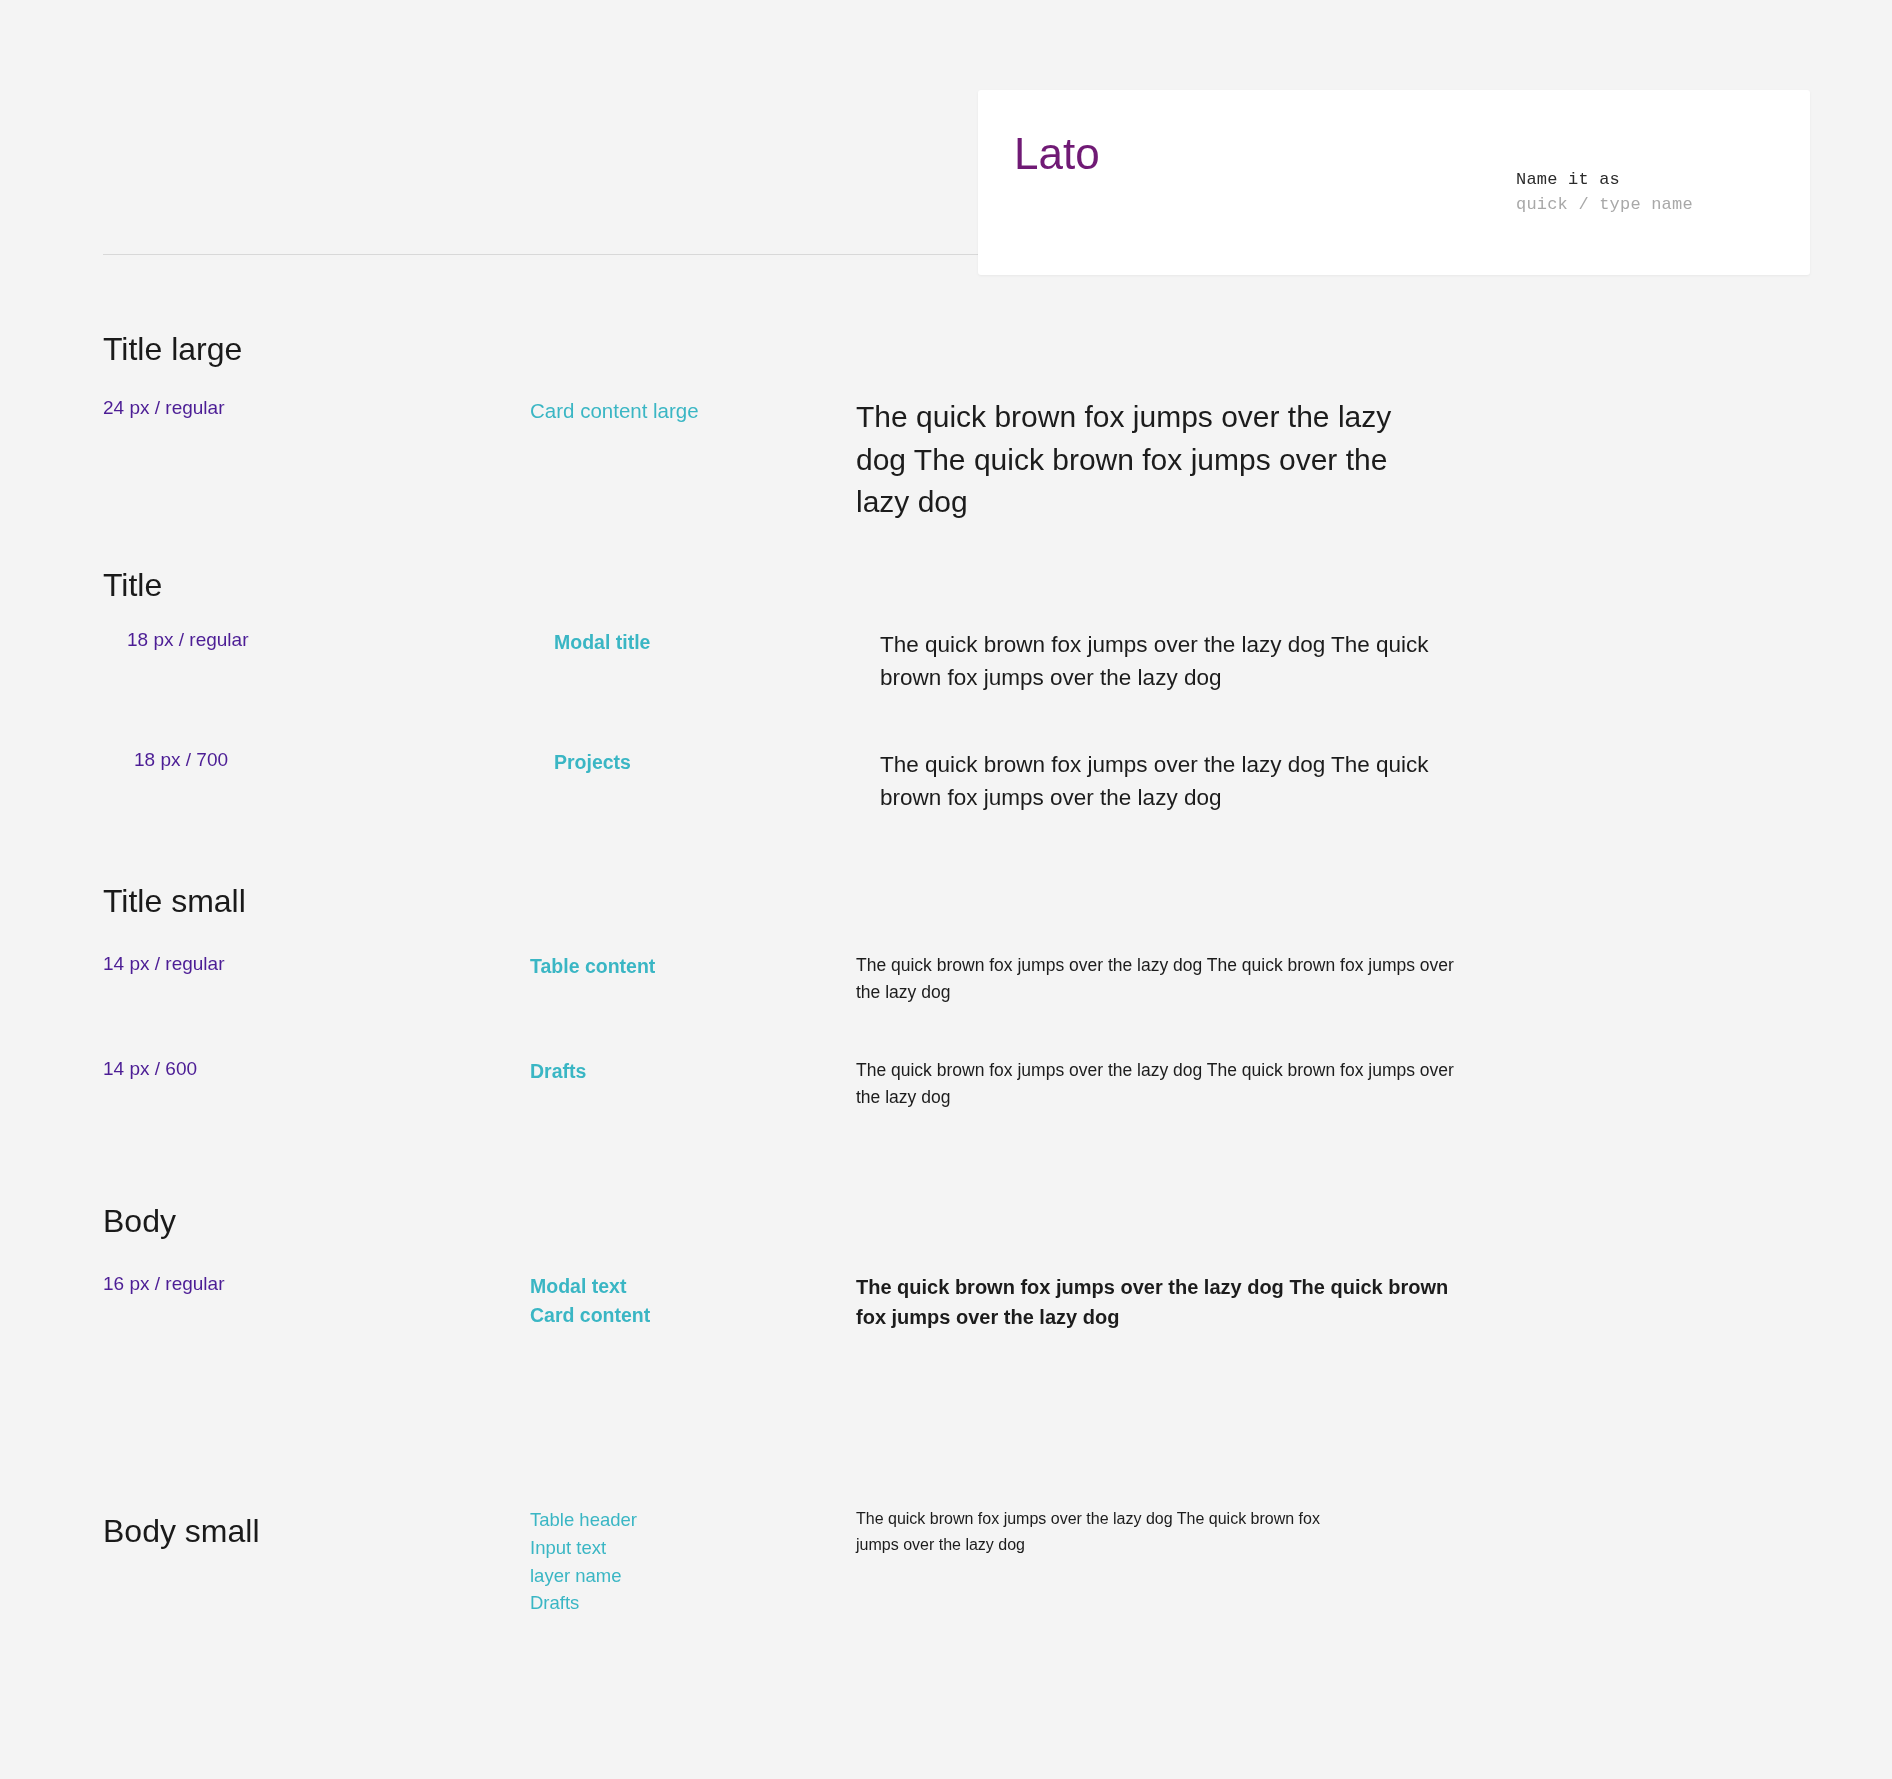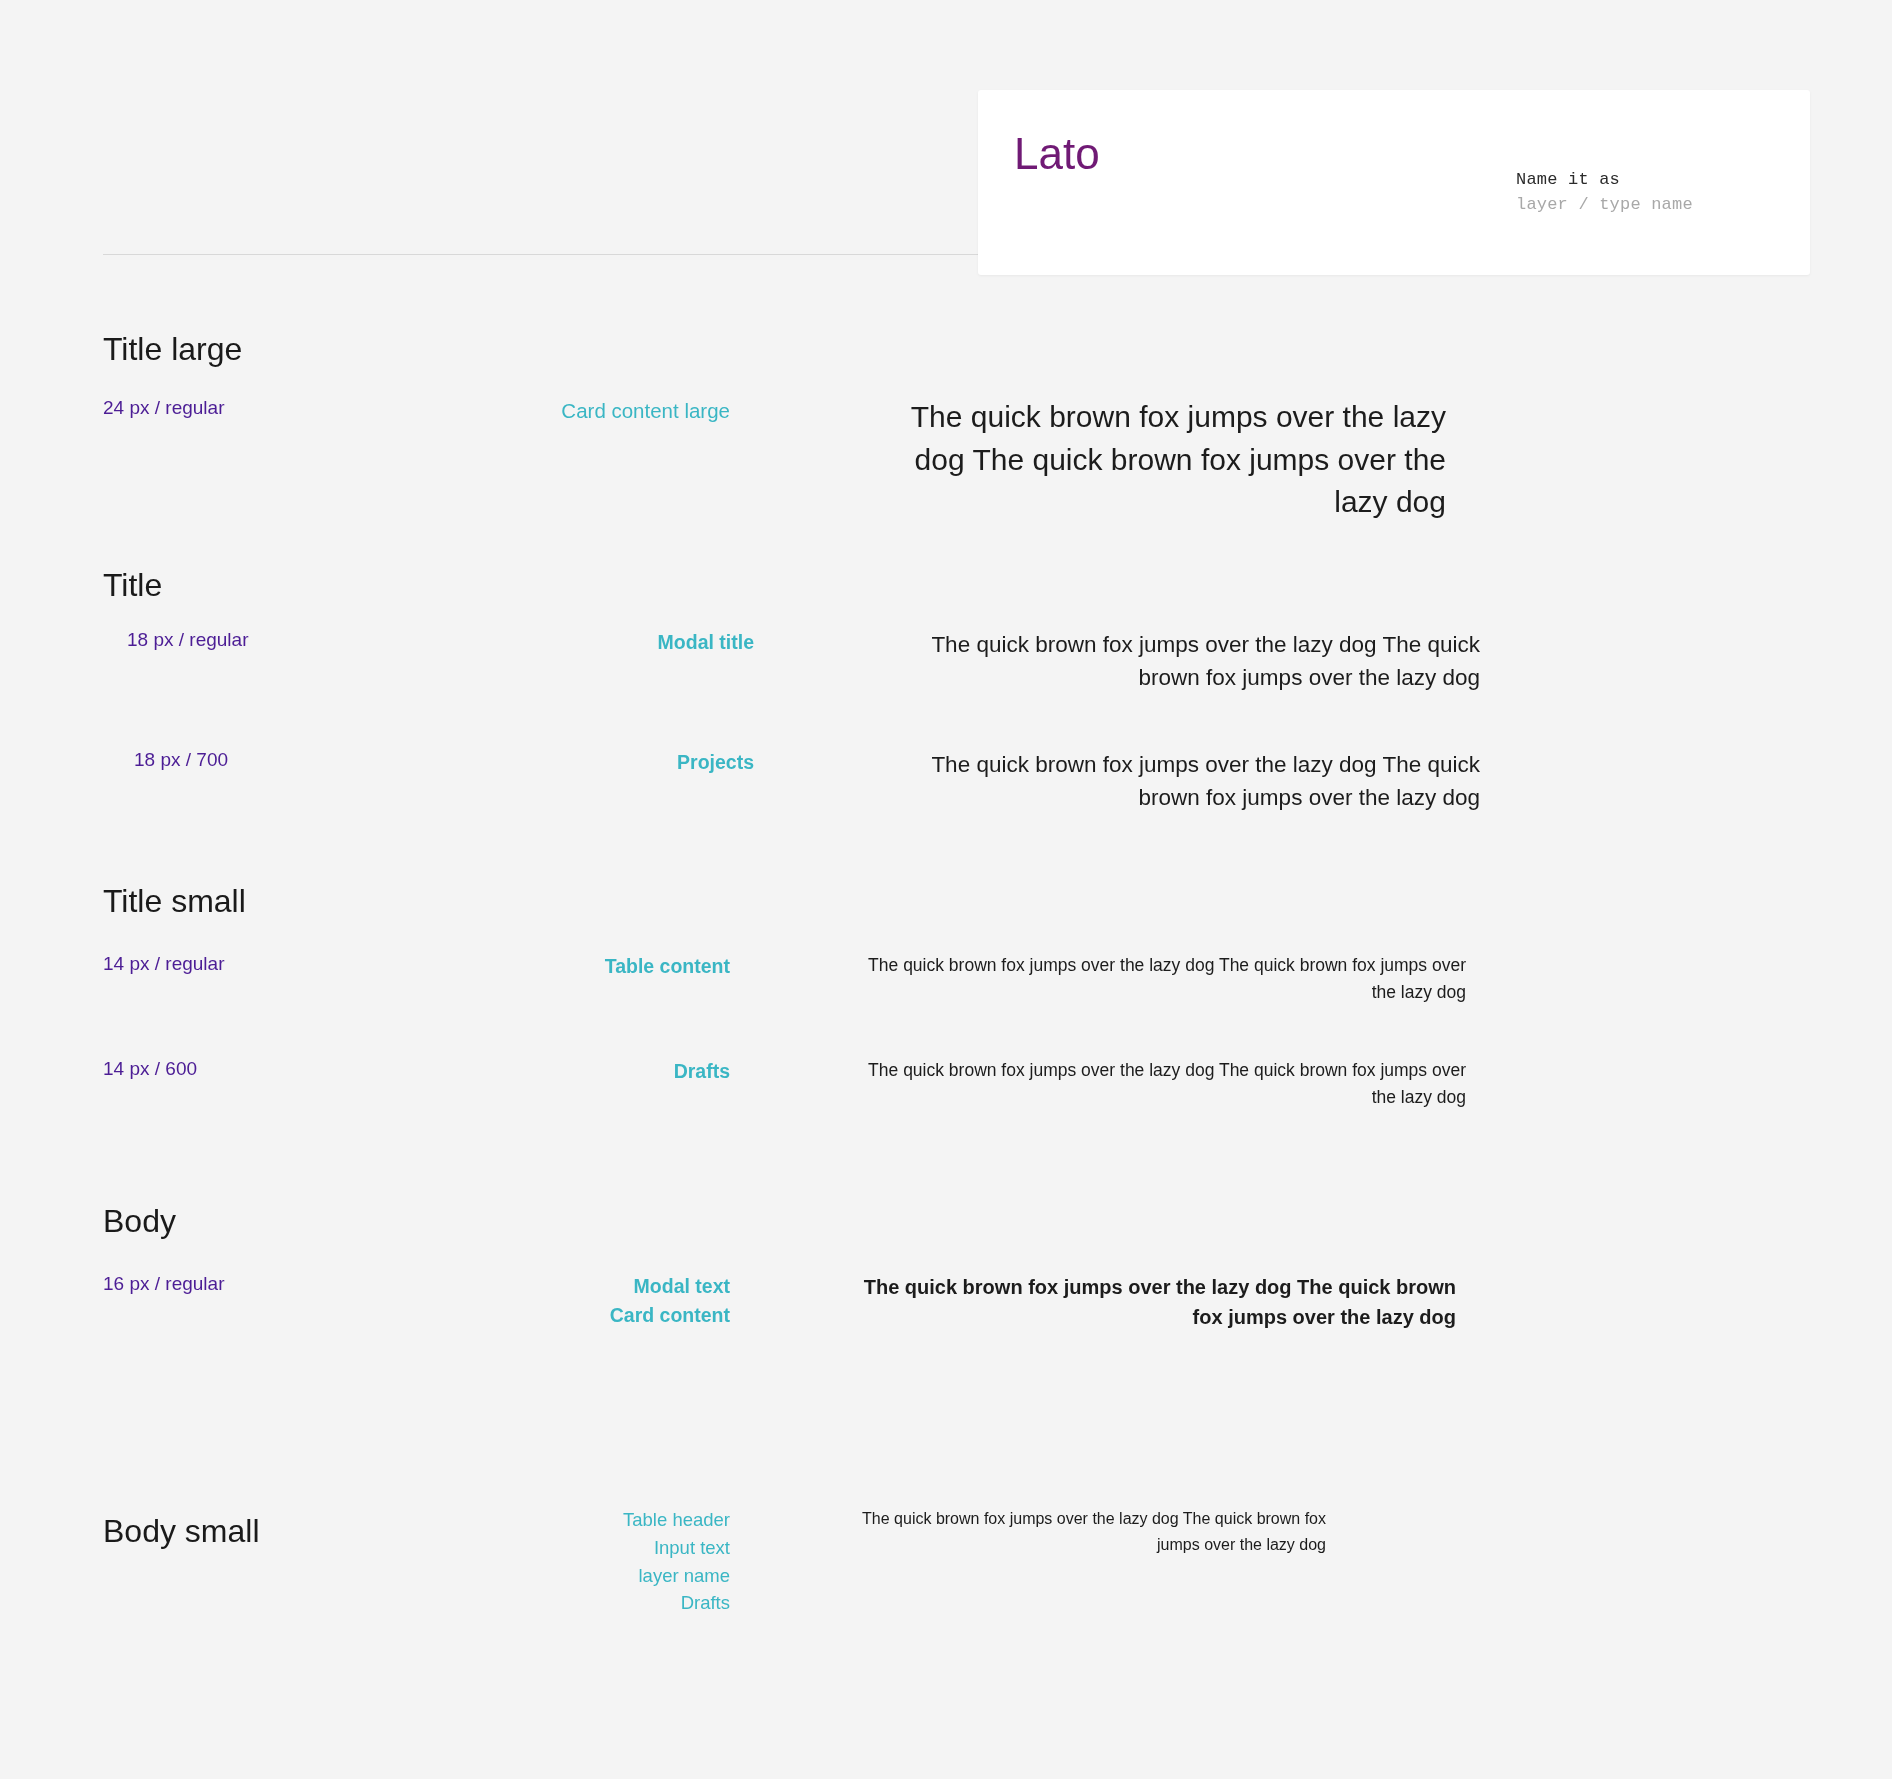--- a/index.html
+++ b/index.html
@@ -98,21 +98,20 @@
   
   .sections {
     position: absolute;
     left: 0;
     top: 300px;
     width: 1892px;
   }
   .section {
     position: relative;
     width: 1892px;
-    text-align: right;
   }
   .section-title {
     position: absolute;
     left: 103px;
     font-size: 32px;
     font-weight: 400;
     color: #1a1a1a;
     line-height: 1.1;
   }
   .row {
@@ -161,21 +160,21 @@
 <body>
 
 <div class="page">
 
   <div class="header-rule"></div>
 
   <div class="font-card">
     <div class="font-name">Lato</div>
     <div class="font-meta">
       <div class="font-meta-label">Name it as</div>
-      <div class="font-meta-value">layer / type name</div>
+      <div class="font-meta-value">quick / type name</div>
     </div>
   </div>
 
   <div class="sections">
 
     <div class="section" style="height:268px;">
       <div class="section-title" style="top:32px;">Title large</div>
       <div class="row" style="top:96px;">
         <div class="row-spec">24 px / regular</div>
         <div class="row-usage u-20">

